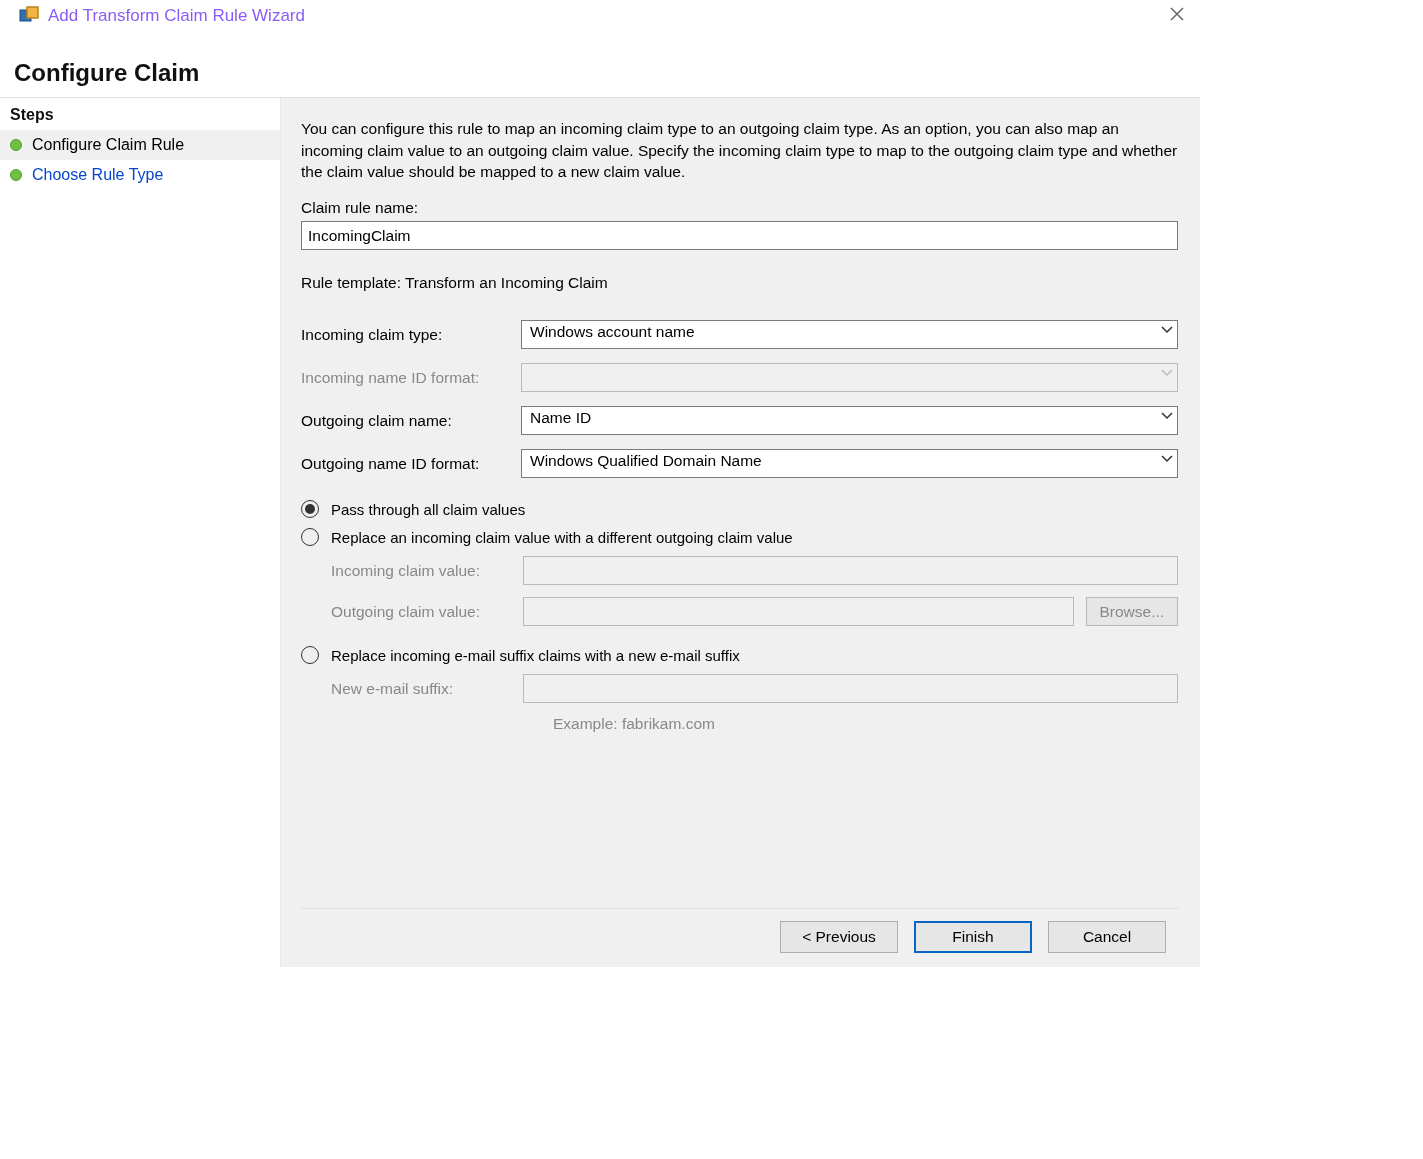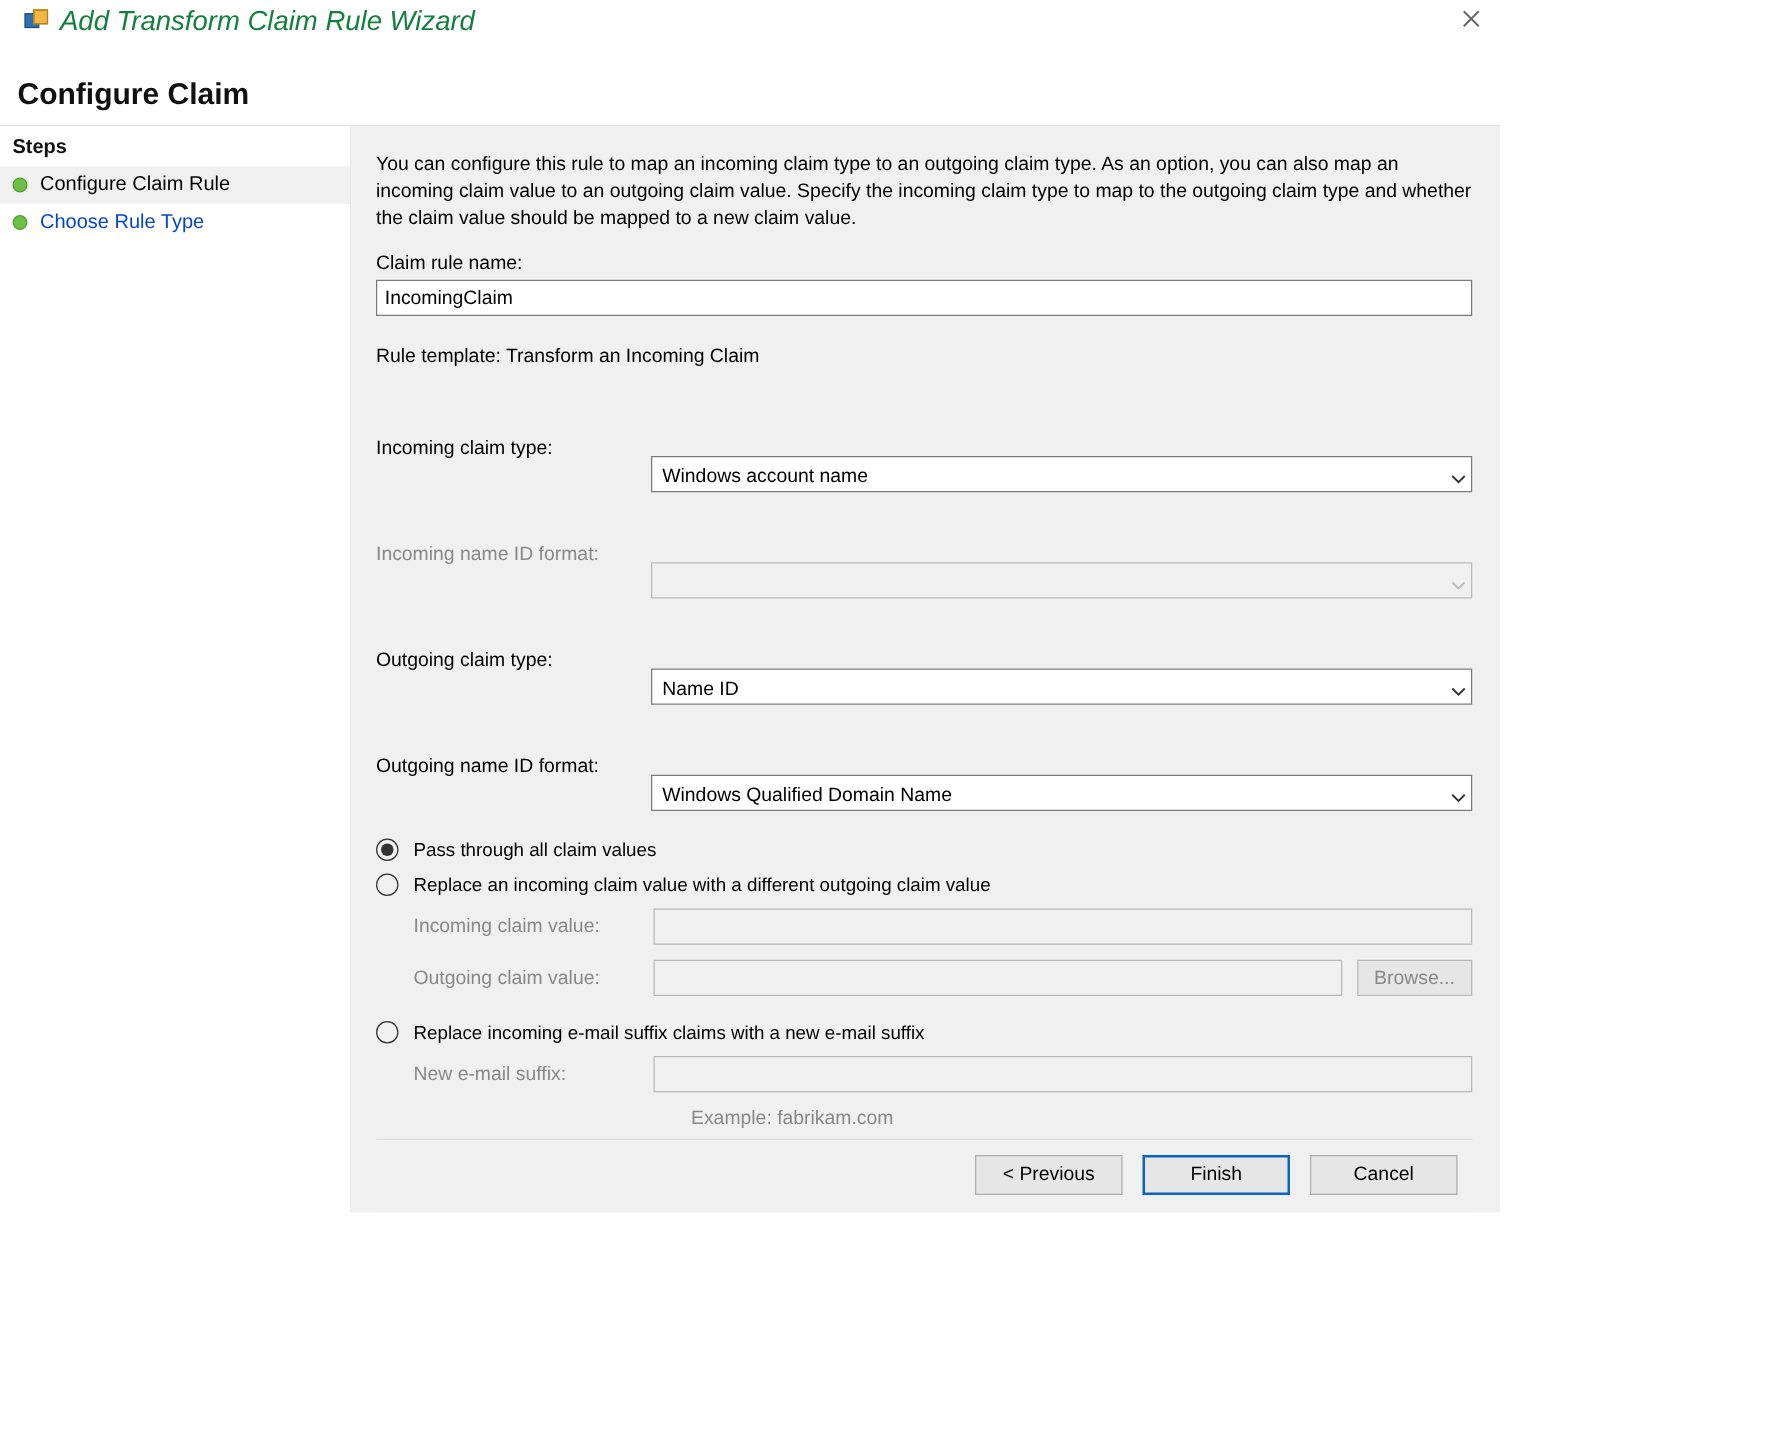--- a/index.html
+++ b/index.html
@@ -11,21 +11,21 @@
     background: #fff;
     width: 1423px;
   }
   .window { width: 1200px; }
   .titlebar {
     display: flex; align-items: center;
     padding: 4px 8px 6px 18px;
     color: #555;
   }
   .titlebar .icon { width: 22px; height: 22px; margin-right: 8px; display:flex; align-items:center; justify-content:center; }
-  .titlebar .title { font-size: 22px; color: #15803d; flex:1;font-style:italic; }
+  .titlebar .title { font-size: 17px; color: #8b5cf6; flex:1; }
   .titlebar .close { font-size: 20px; color: #555; width: 30px; text-align:center; cursor:default; }
   .header {
     padding: 26px 0 10px 14px;
     font-size: 24px;
     font-weight: bold;
     color: #111;
   }
   .body {
     display: flex;
     height: 870px;
@@ -76,24 +76,23 @@
     font-family: inherit;
   }
   .rule-name-row { margin-bottom: 24px; }
   .template-line { font-size:15.5px; margin-bottom: 28px; }
   .form-row {
     display:flex; align-items:center; margin-bottom: 14px;
   }
   .form-row .lbl { width: 220px; font-size:15.5px; }
   .form-row .ctl { flex:1; }
   .select-box {
-    display:flex; align-items:flex-end; justify-content:space-between;
+    display:flex; align-items:flex-start; justify-content:space-between;
     padding: 2px 4px 2px 8px;
     position:relative;
-    margin-top:42px;
   }
   .select-box .chev { font-size:12px; color:#333; }
   .select-box.disabled {
     background: #f0f0f0; border:1px solid #b9b9b9; color:#888;
   }
   .select-box.disabled .chev { color:#aaa; }
   .lbl.disabled { color: #888; }
   .radio-group { margin-top: 22px; }
   .radio-row { display:flex; align-items:center; margin-bottom: 10px; }
   .radio {
@@ -203,21 +202,21 @@
               <span class="chev">
                 <svg width="12" height="8" viewBox="0 0 12 8">
                     <path d="M1 1 L6 6 L11 1" fill="none" stroke="#bbb" stroke-width="1.5"></path>
                   </svg>
               </span>
             </div>
           </div>
         </div>
 
         <div class="form-row">
-          <div class="lbl">Outgoing claim type:</div>
+          <div class="lbl">Outgoing claim name:</div>
           <div class="ctl">
             <div class="select-box">
               <span>Name ID</span>
               <span class="chev">
                 <svg width="12" height="8" viewBox="0 0 12 8">
                     <path d="M1 1 L6 6 L11 1" fill="none" stroke="#333" stroke-width="1.5"></path>
                   </svg>
               </span>
             </div>
           </div>

